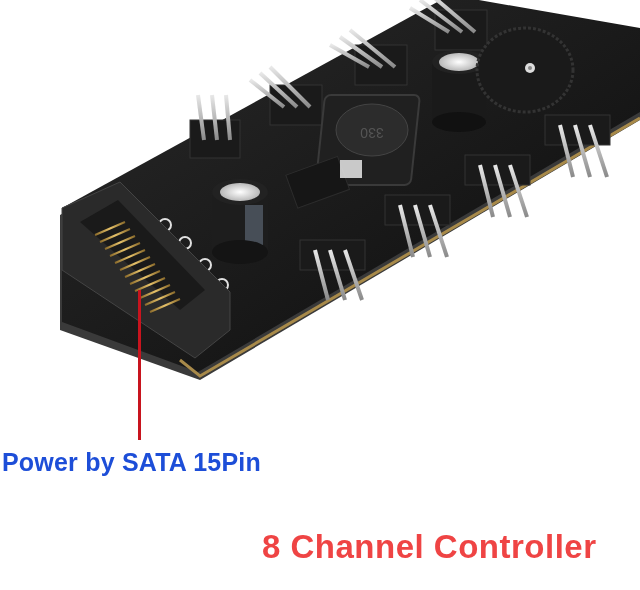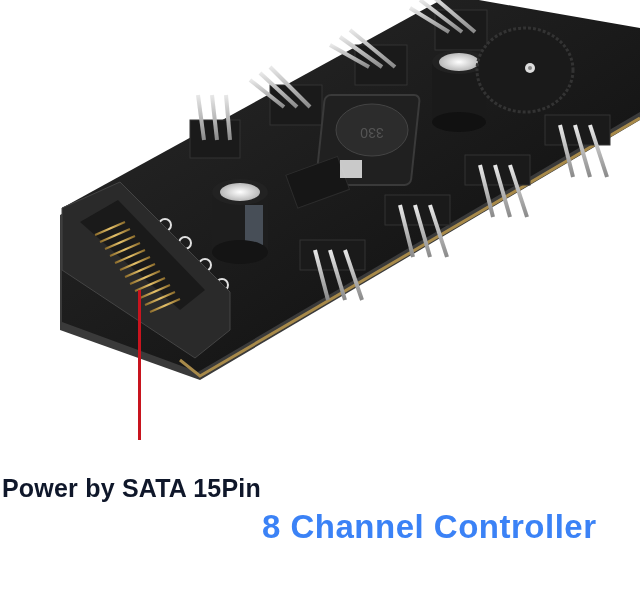--- a/index.html
+++ b/index.html
@@ -1,20 +1,20 @@
 <!DOCTYPE html>
 <html><head>
 <meta charset="utf-8">
 <style>
   html,body{margin:0;padding:0;}
   body{width:640px;height:590px;background:#ffffff;position:relative;overflow:hidden;font-family:"Liberation Sans",sans-serif;}
   .photo{position:absolute;left:0;top:0;width:640px;height:420px;}
   .red-line{position:absolute;left:138px;top:290px;width:3px;height:150px;background:#c8141e;}
-  .caption1{position:absolute;left:2px;top:474px;font-size:25px;font-weight:bold;color:#0f172a;letter-spacing:0.2px;}
-  .caption2{position:absolute;left:262px;top:508px;font-size:33px;font-weight:bold;color:#3b82f6;letter-spacing:0.5px;}
+  .caption1{position:absolute;left:2px;top:448px;font-size:25px;font-weight:bold;color:#1d4ed8;letter-spacing:0.2px;}
+  .caption2{position:absolute;left:262px;top:528px;font-size:33px;font-weight:bold;color:#ef4444;letter-spacing:0.5px;}
 </style>
 </head>
 <body>
 
 <svg class="photo" viewBox="0 0 640 420" xmlns="http://www.w3.org/2000/svg">
   <defs>
     <linearGradient id="pcb" x1="0" y1="0" x2="1" y2="1">
       <stop offset="0" stop-color="#2a2a2a"></stop>
       <stop offset="1" stop-color="#0c0c0c"></stop>
     </linearGradient>

